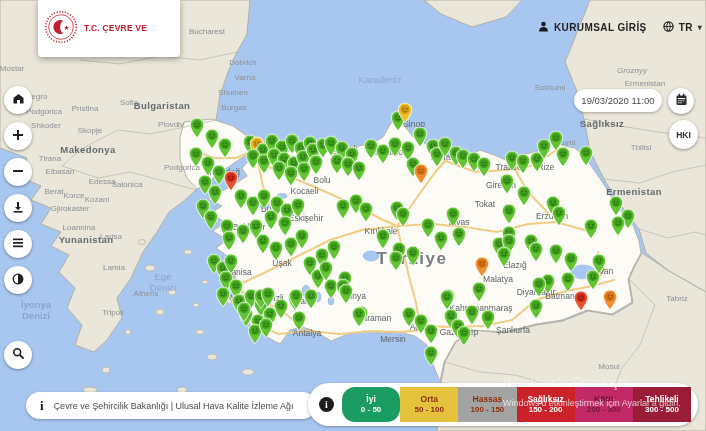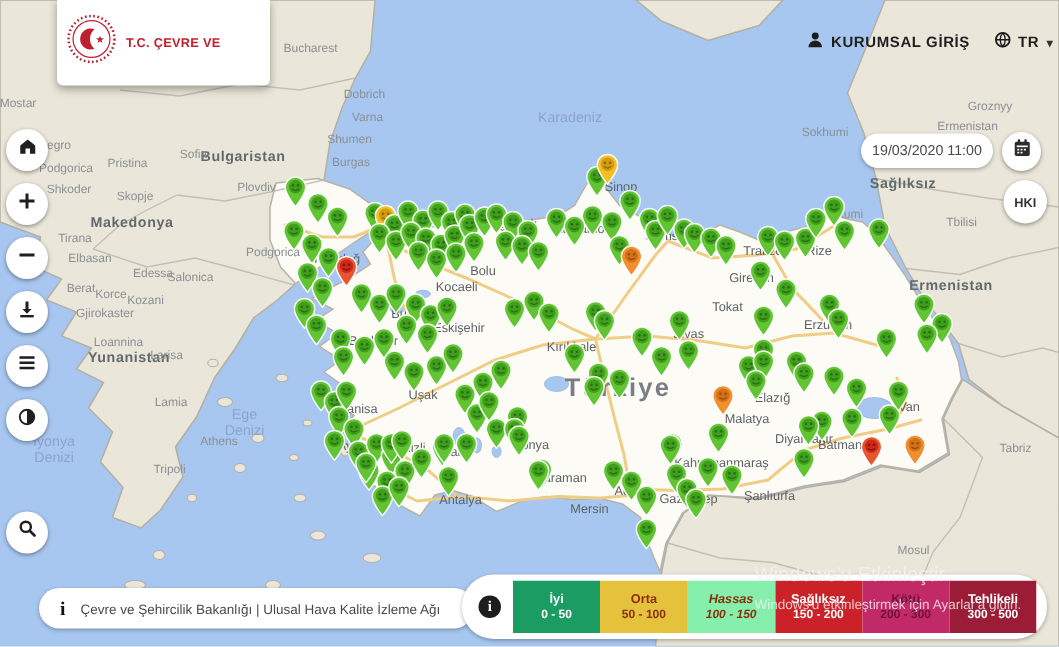--- a/index.html
+++ b/index.html
@@ -132,21 +132,21 @@
   <div id="map-labels">
       <span class="map-label lbl-big" style="left: 412px; top: 259px;">Türkiye</span>
       <span class="map-label lbl-country" style="left: 162px; top: 106px;">Bulgaristan</span>
       <span class="map-label lbl-country" style="left: 88px; top: 150px;">Makedonya</span>
       <span class="map-label lbl-country" style="left: 86px; top: 240px;">Yunanistan</span>
       <span class="map-label lbl-country" style="left: 602px; top: 124px;">Sağlıksız</span>
       <span class="map-label lbl-country" style="left: 634px; top: 192px;">Ermenistan</span>
       <span class="map-label lbl-sea" style="left: 380px; top: 80px;">Karadeniz</span>
       <span class="map-label lbl-sea" style="left: 163px; top: 283px;">Ege
 Denizi</span>
-      <span class="map-label lbl-sea" style="left: 36px; top: 301px;">İyonya
+      <span class="map-label lbl-sea" style="left: 36px; top: 311px; font-weight: bold;">İyonya
 Denizi</span>
       <span class="map-label lbl-city" style="left: 12px; top: 69px;">Mostar</span>
       <span class="map-label lbl-city" style="left: 26px; top: 97px;">Montenegro</span>
       <span class="map-label lbl-city" style="left: 44px; top: 112px;">Podgorica</span>
       <span class="map-label lbl-city" style="left: 46px; top: 126px;">Shkoder</span>
       <span class="map-label lbl-city" style="left: 85px; top: 109px;">Pristina</span>
       <span class="map-label lbl-city" style="left: 129px; top: 103px;">Sofia</span>
       <span class="map-label lbl-city" style="left: 171px; top: 125px;">Plovdiv</span>
       <span class="map-label lbl-city" style="left: 90px; top: 131px;">Skopje</span>
       <span class="map-label lbl-city" style="left: 50px; top: 159px;">Tirana</span>
@@ -161,21 +161,21 @@
       <span class="map-label lbl-city" style="left: 79px; top: 228px;">Loannina</span>
       <span class="map-label lbl-city" style="left: 111px; top: 237px;">Larisa</span>
       <span class="map-label lbl-city" style="left: 114px; top: 268px;">Lamia</span>
       <span class="map-label lbl-city" style="left: 146px; top: 294px;">Athens</span>
       <span class="map-label lbl-city" style="left: 113px; top: 313px;">Tripoli</span>
       <span class="map-label lbl-city" style="left: 233px; top: 77px; margin-top: 16px;">Shumen</span>
       <span class="map-label lbl-city" style="left: 243px; top: 63px;">Dobrich</span>
       <span class="map-label lbl-city" style="left: 245px; top: 78px;">Varna</span>
       <span class="map-label lbl-city" style="left: 234px; top: 108px;">Burgas</span>
       <span class="map-label lbl-city" style="left: 207px; top: 32px;">Bucharest</span>
-      <span class="map-label lbl-city" style="left: 660px; top: 71px;">Groznyy</span>
+      <span class="map-label lbl-city" style="left: 632px; top: 71px; font-style: italic;">Groznyy</span>
       <span class="map-label lbl-city" style="left: 645px; top: 84px;">Ermenistan</span>
       <span class="map-label lbl-city" style="left: 550px; top: 88px;">Sokhumi</span>
       <span class="map-label lbl-city" style="left: 641px; top: 148px;">Tbilisi</span>
       <span class="map-label lbl-city" style="left: 563px; top: 143px;">Batumi</span>
       <span class="map-label lbl-city" style="left: 677px; top: 299px;">Tabriz</span>
       <span class="map-label lbl-city" style="left: 609px; top: 367px;">Mosul</span>
       <span class="map-label lbl-citytr" style="left: 224px; top: 173px;">Tekirdağ</span>
       <span class="map-label lbl-citytr" style="left: 296px; top: 192px; padding-left: 17px;">Kocaeli</span>
       <span class="map-label lbl-citytr" style="left: 272px; top: 210px;">Bursa</span>
       <span class="map-label lbl-citytr" style="left: 249px; top: 228px;">Balıkesir</span>
@@ -1431,29 +1431,29 @@
     </div>
 
   <div class="footer-pill">
     <span class="info-i">i</span>
     <span>Çevre ve Şehircilik Bakanlığı | Ulusal Hava Kalite İzleme Ağı</span>
   </div>
 
   <div class="legend-pill">
     <span class="legend-info">i</span>
     <div class="legend-strip" id="legend-strip">
-        <div class="legend-seg" style="background: rgb(27, 156, 98); color: rgb(255, 255, 255);">
+        <div class="legend-seg" style="background: rgb(27, 156, 98); color: rgb(255, 255, 255); border-radius: 13px;">
           <span class="seg-label">İyi</span>
           <span class="seg-range">0 - 50</span>
         </div>
         <div class="legend-seg" style="background: rgb(228, 194, 60); color: rgb(140, 46, 11);">
           <span class="seg-label">Orta</span>
           <span class="seg-range">50 - 100</span>
         </div>
-        <div class="legend-seg" style="background: #86efac; color: rgb(140, 46, 11); font-style: italic;">
+        <div class="legend-seg" style="background: #a3a3a3; color: rgb(140, 46, 11);">
           <span class="seg-label">Hassas</span>
           <span class="seg-range">100 - 150</span>
         </div>
         <div class="legend-seg" style="background: rgb(203, 33, 40); color: rgb(255, 255, 255);">
           <span class="seg-label">Sağlıksız</span>
           <span class="seg-range">150 - 200</span>
         </div>
         <div class="legend-seg" style="background: rgb(194, 42, 103); color: rgb(112, 19, 54);">
           <span class="seg-label">Kötü</span>
           <span class="seg-range">200 - 300</span>

